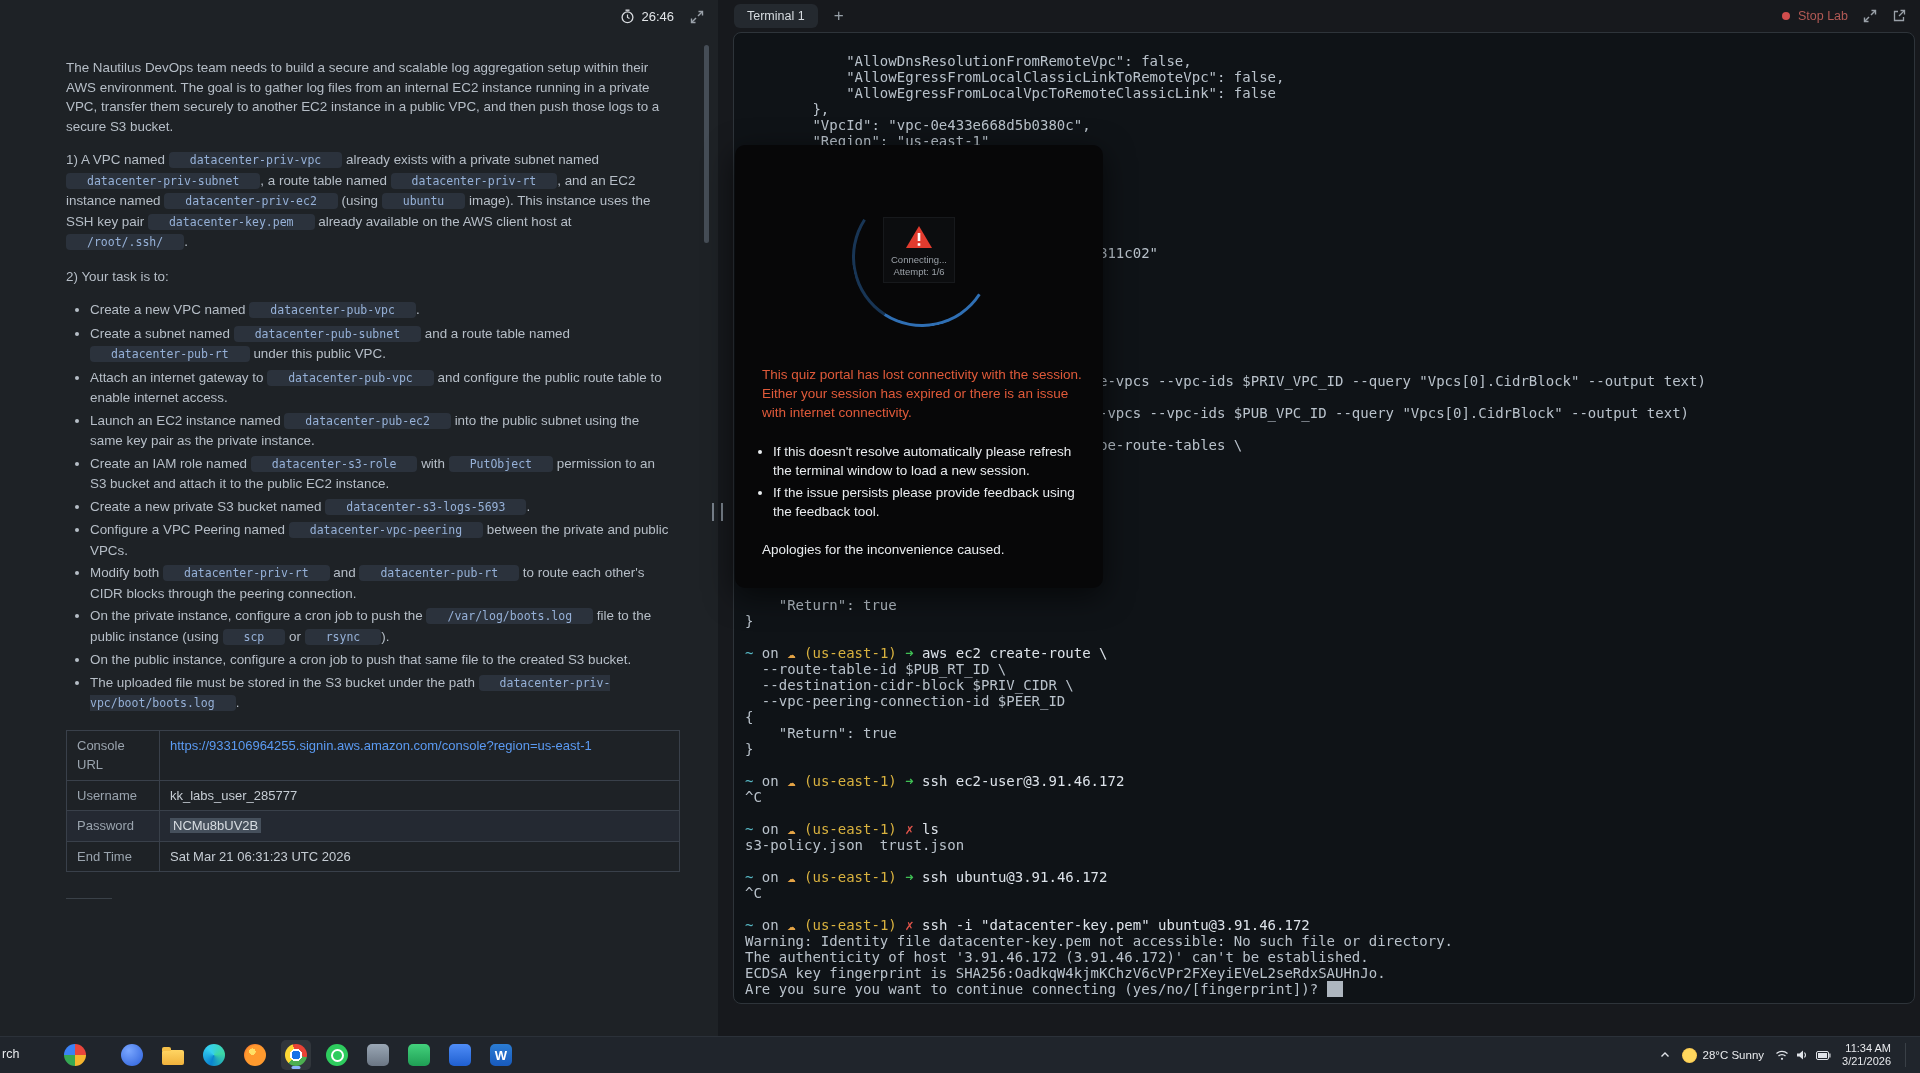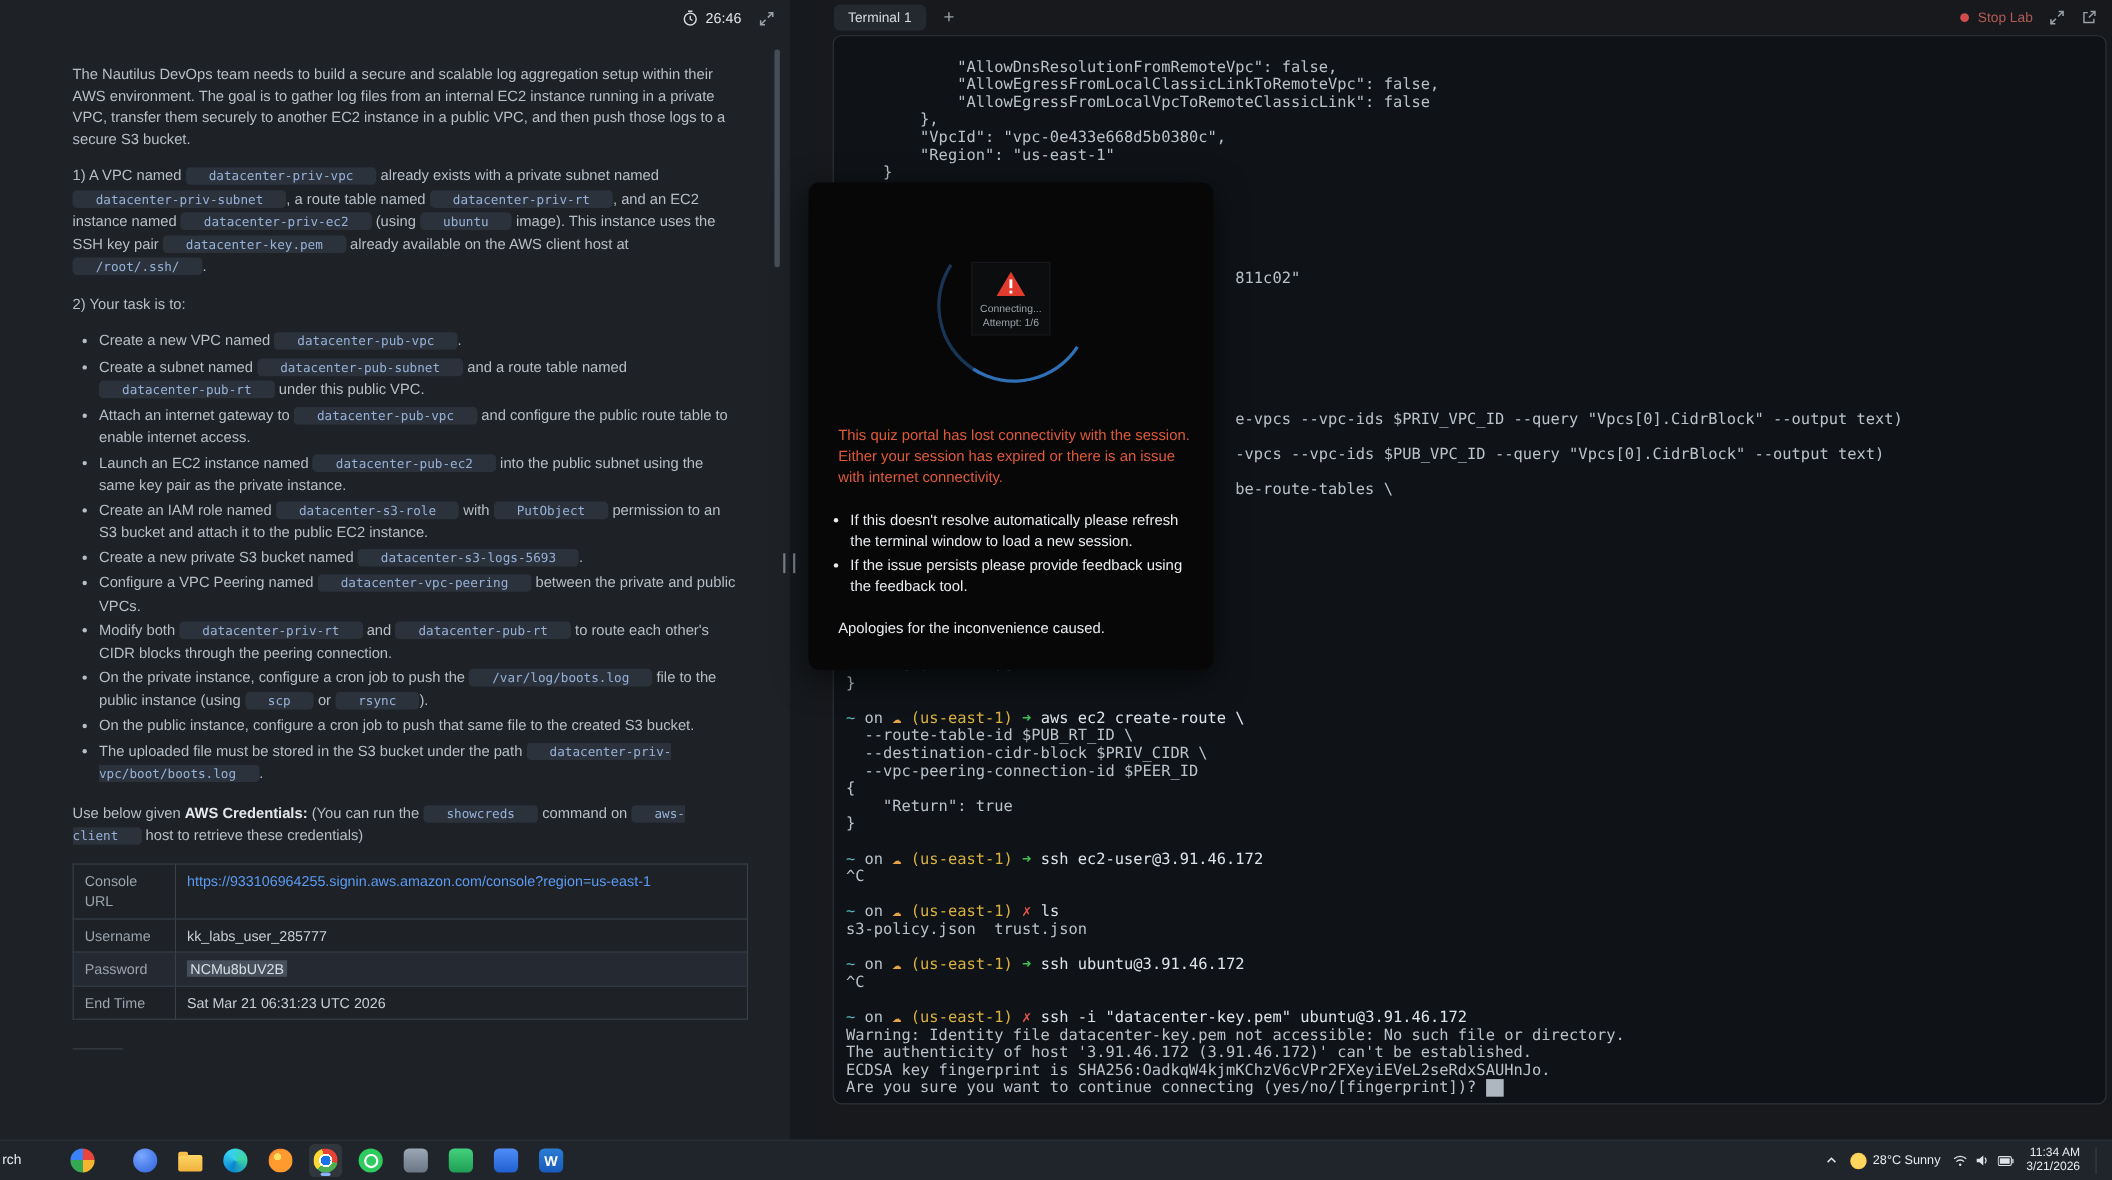--- a/index.html
+++ b/index.html
@@ -25,38 +25,38 @@
   td.cv{color:#c6cdd4;}
   a.lnk{color:#5b9bf3;text-decoration:none;overflow-wrap:anywhere;display:inline-block;max-width:450px;}
   tr.hl{background:#242932;}
   .sel{background:#46505c;color:#d8dde2;padding:0 3px;}
   .partial-rule{margin:26px 0 0 0;border:none;border-top:1px solid #3a4148;width:46px;}
   .scroll-thumb{position:absolute;right:9px;top:45px;width:5px;height:198px;background:#454d56;border-radius:3px;}
   .split-handle{position:absolute;left:712px;top:503px;height:18px;width:7px;
     border-left:2px solid #79828c;border-right:2px solid #79828c;z-index:3;cursor:col-resize;}
 
   
-  .right{position:absolute;left:744px;top:0;right:0;height:1037px;background:#17191d;}
+  .right{position:absolute;left:720px;top:0;right:0;height:1037px;background:#17191d;}
   .tabbar{height:31px;display:flex;align-items:center;padding-left:14px;}
   .tab{background:#24292f;color:#d6dbe0;font-size:12.5px;padding:5px 13px;border-radius:6px;}
   .plus{color:#98a0a8;font-size:17px;margin-left:16px;cursor:pointer;}
   .tab-right{margin-left:auto;display:flex;align-items:center;gap:15px;margin-right:14px;}
   .stop{display:flex;align-items:center;gap:8px;color:#b25a55;font-size:12.5px;cursor:pointer;}
   .dot{width:8px;height:8px;border-radius:50%;background:#d14d4d;display:inline-block;}
   .term{position:absolute;left:13px;right:5px;top:32px;bottom:33px;background:#0f1317;
     border:1px solid #2e343a;border-radius:8px;overflow:hidden;}
   .tlines{position:absolute;left:11px;top:20px;right:4px;
     font-family:"DejaVu Sans Mono","Liberation Mono",monospace;font-size:14px;line-height:16px;color:#b9c2cb;}
   .tline{white-space:pre;height:16px;}
   .s-cyan{color:#56b6c2}.s-cloud{color:#e5a445}.s-gold{color:#d9b23f}
   .s-green{color:#3fbf54}.s-red{color:#e0544a}.s-cmd{color:#dde3ea}
   .s-cursor{background:#aeb6bf;color:#aeb6bf;}
 
   
-  .modal{position:absolute;left:735px;top:166px;width:368px;height:443px;background:#070708;
+  .modal{position:absolute;left:735px;top:145px;width:368px;height:443px;background:#070708;
     border-radius:10px;z-index:10;box-shadow:0 8px 30px rgba(0,0,0,.6);}
   .spinner{position:absolute;left:117px;top:42px;width:134px;height:134px;border-radius:50%;
     border:3px solid transparent;border-bottom-color:#2f6fb4;border-left-color:rgba(47,111,180,.45);
     transform:rotate(-12deg);}
   .broken-img{position:absolute;left:50%;top:72px;transform:translateX(-50%);width:66px;
     background:#0c0d0f;border:1px solid #17191c;text-align:center;padding:6px 2px 5px 2px;}
   .alt1,.alt2{font-size:9.5px;color:#9ba1a8;line-height:11.5px;}
   .err{position:absolute;top:220px;left:27px;right:21px;margin:0;color:#e05a3a;font-size:13.5px;line-height:1.42;}
   .modal-ul{position:absolute;top:297px;left:16px;right:14px;margin:0;padding-left:22px;
     color:#e9ecef;font-size:13.5px;line-height:1.42;}
@@ -131,21 +131,20 @@
           <li>Attach an internet gateway to <code class="chip">datacenter-pub-vpc</code> and configure the public route table to enable internet access.</li>
           <li>Launch an EC2 instance named <code class="chip">datacenter-pub-ec2</code> into the public subnet using the same key pair as the private instance.</li>
           <li>Create an IAM role named <code class="chip">datacenter-s3-role</code> with <code class="chip">PutObject</code> permission to an S3 bucket and attach it to the public EC2 instance.</li>
           <li>Create a new private S3 bucket named <code class="chip">datacenter-s3-logs-5693</code>.</li>
           <li>Configure a VPC Peering named <code class="chip">datacenter-vpc-peering</code> between the private and public VPCs.</li>
           <li>Modify both <code class="chip">datacenter-priv-rt</code> and <code class="chip">datacenter-pub-rt</code> to route each other's CIDR blocks through the peering connection.</li>
           <li>On the private instance, configure a cron job to push the <code class="chip">/var/log/boots.log</code> file to the public instance (using <code class="chip">scp</code> or <code class="chip">rsync</code>).</li>
           <li>On the public instance, configure a cron job to push that same file to the created S3 bucket.</li>
           <li>The uploaded file must be stored in the S3 bucket under the path <code class="chip">datacenter-priv-vpc/boot/boots.log</code>.</li>
         </ul>
-      <p class="creds-note">Use below given <strong>AWS Credentials:</strong> (You can run the <code class="chip">showcreds</code> command on <code class="chip">aws-client</code> host to retrieve these credentials)</p>
       <table class="creds">
           <tbody>
             <tr>
               <td class="cl">Console URL</td>
               <td class="cv"><a class="lnk" href="#">https://933106964255.signin.aws.amazon.com/console?region=us-east-1</a></td>
             </tr>
             <tr>
               <td class="cl">Username</td>
               <td class="cv">kk_labs_user_285777</td>
             </tr>

